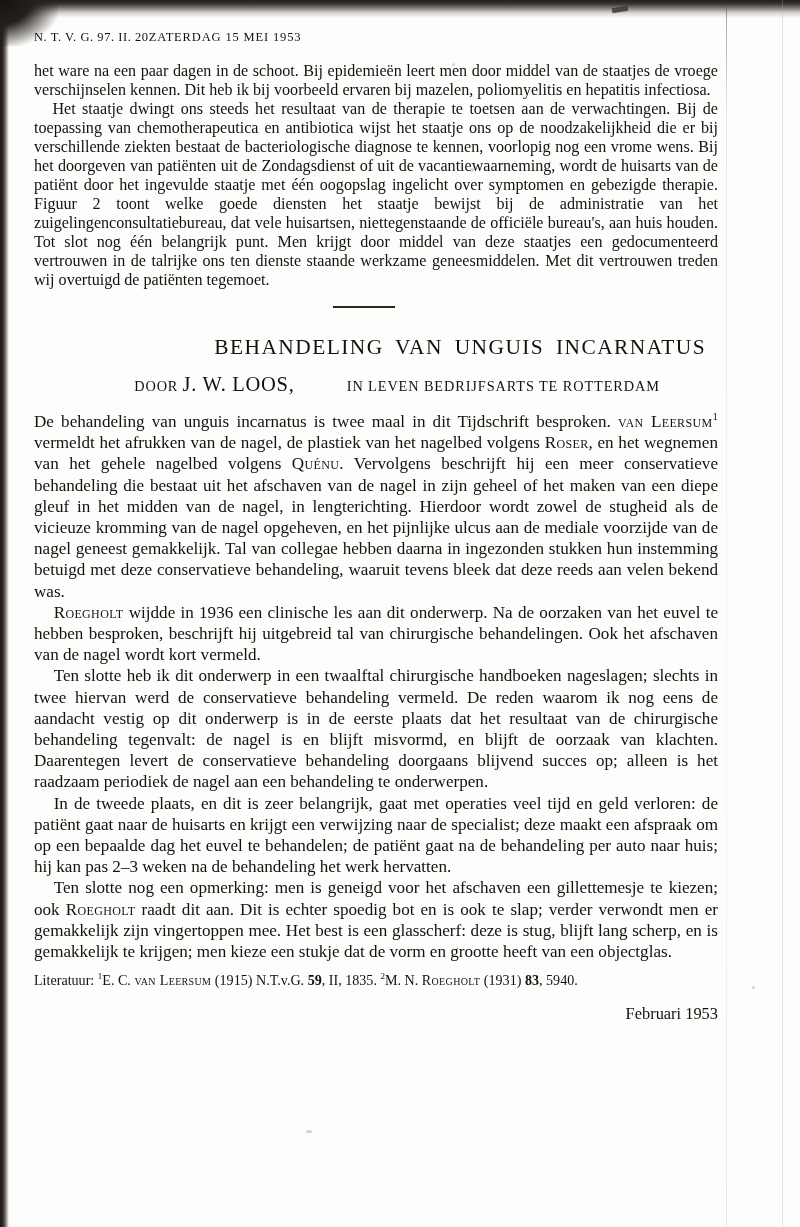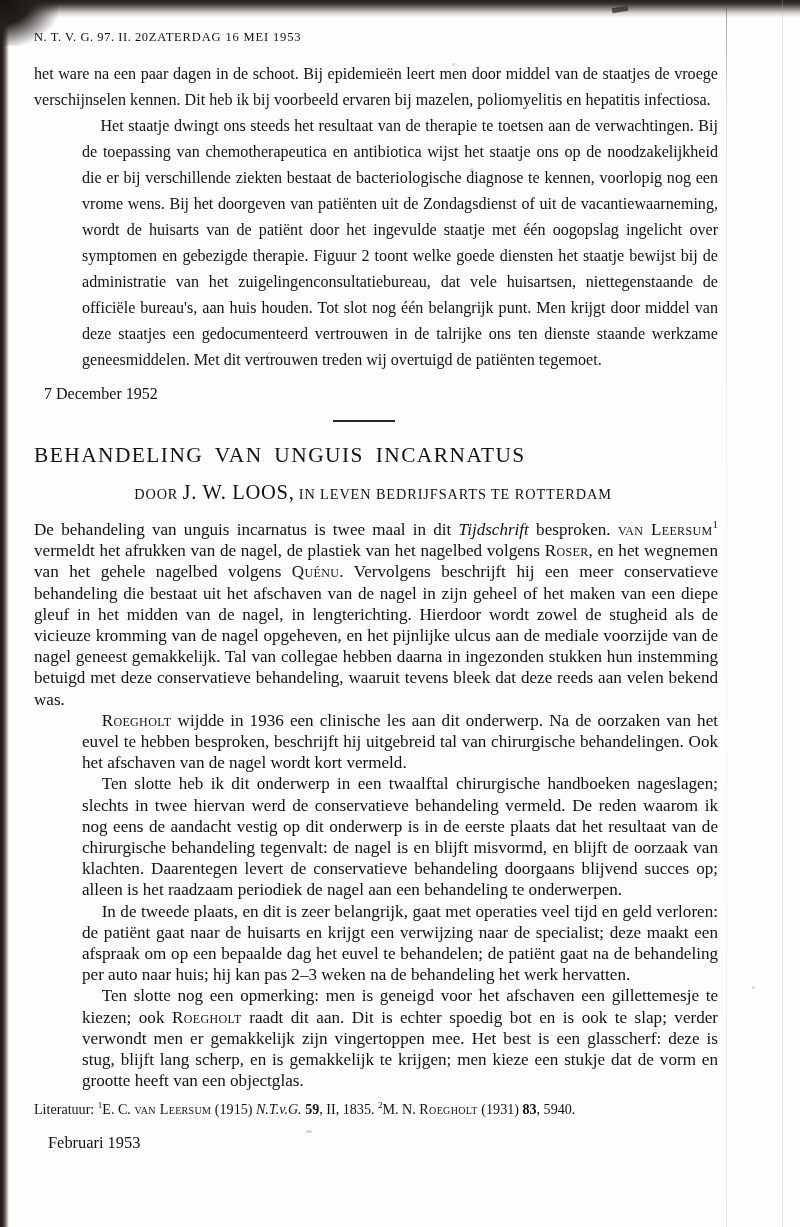--- a/index.html
+++ b/index.html
@@ -103,86 +103,87 @@
   .rh-right {
     font-variant: small-caps;
     white-space: nowrap;
     letter-spacing: .85px;
     font-size: 12.5px;
   }
 
   p.body {
     margin: 0;
     font-size: 16.1px;
-    line-height: 26px;
+    line-height: 19px;
     text-align: justify;
     text-justify: inter-word;
     hyphens: manual;
   }
   p.body + p.body { margin-top: 0; }
-  p.indent { text-indent: 1.15em; margin-left: 48px; }
+  p.indent { text-indent: 1.15em; }
 
   .sc { font-variant: small-caps; letter-spacing: .35px; }
-  .it { font-style: italic; }
+  .it { }
   sup { font-size: .64em; vertical-align: super; line-height: 0; }
 
   .datestamp {
     margin: 11px 0 0 10px;
     font-size: 16px;
     line-height: 19px;
   }
 
   .rule-wrap { text-align: center; margin-top: 8px; }
   .short-rule {
     display: inline-block;
     width: 62px;
     height: 2px;
     background: #2a2622;
     vertical-align: middle;
     margin-right: 24px;
   }
 
   h1.article-title {
-    margin: 14px 0 0 0;
+    margin: 20px 0 0 0;
     font-size: 21.4px;
     font-weight: normal;
-    text-align: left;
+    text-align: right;
     letter-spacing: 1.45px;
     word-spacing: 5px;
     padding-right: 12px;
   }
 
   .byline {
     margin: 13px 0 0 0;
     text-align: center;
     font-size: 15px;
     letter-spacing: .5px;
     padding-right: 6px;
   }
-  .byline .small { font-variant: small-caps; font-size: 14.3px; letter-spacing: .9px; }
+  .byline .small { font-variant: small-caps; font-size: 14.3px; letter-spacing: .9px; margin-left: 48px; }
   .byline .name { font-size: 20.5px; letter-spacing: .7px; margin-top: 26px; }
 
   .article-body { margin-top: 15px; }
   .article-body p.body {
     font-size: 17.1px;
     line-height: 21.2px;
   }
 
   .lit {
     margin: 9px 0 0 0;
     font-size: 14.1px;
     line-height: 19px;
     text-align: justify;
   }
   .lit .lbl { }
   .lit .bold { font-weight: bold; }
 
   .colophon {
     margin: 14px 0 0 14px;
     font-size: 16.4px;
+    text-align: right;
   }
 </style>
 </head>
 <body>
 
 <div class="page">
 
   <div class="scan-edge-left"></div>
   <div class="scan-edge-top"></div>
   <div class="scan-corner"></div>
@@ -192,27 +193,26 @@
   <div class="scan-smudge" style="left:452px;top:63px;width:3px;height:3px;"></div>
   <div class="scan-smudge" style="left:470px;top:168px;width:4px;height:4px;"></div>
   <div class="scan-smudge" style="left:267px;top:352px;width:5px;height:2px;"></div>
   <div class="scan-smudge" style="left:752px;top:986px;width:3px;height:3px;"></div>
   <div class="scan-smudge" style="left:306px;top:1130px;width:6px;height:3px;"></div>
 
   <div class="sheet">
 
     <div class="running-head">
       <span class="rh-left">N. T. V. G. 97. II. 20</span>
-      <span class="rh-right">ZATERDAG 16 MEI 1953</span>
+      <span class="rh-right">ZATERDAG 15 MEI 1953</span>
     </div>
 
     <div>
       <p class="body">het ware na een paar dagen in de schoot. Bij epidemieën leert men door middel van de staatjes de vroege verschijnselen kennen. Dit heb ik bij voorbeeld ervaren bij mazelen, poliomyelitis en hepatitis infectiosa.</p>
       <p class="body indent">Het staatje dwingt ons steeds het resultaat van de therapie te toetsen aan de verwachtingen. Bij de toepassing van chemotherapeutica en antibiotica wijst het staatje ons op de noodzakelijkheid die er bij verschillende ziekten bestaat de bacteriologische diagnose te kennen, voorlopig nog een vrome wens. Bij het doorgeven van patiënten uit de Zondagsdienst of uit de vacantiewaarneming, wordt de huisarts van de patiënt door het ingevulde staatje met één oogopslag ingelicht over symptomen en gebezigde therapie. Figuur 2 toont welke goede diensten het staatje bewijst bij de administratie van het zuigelingenconsultatiebureau, dat vele huisartsen, niettegenstaande de officiële bureau's, aan huis houden. Tot slot nog één belangrijk punt. Men krijgt door middel van deze staatjes een gedocumenteerd vertrouwen in de talrijke ons ten dienste staande werkzame geneesmiddelen. Met dit vertrouwen treden wij overtuigd de patiënten tegemoet.</p>
-      <p class="datestamp">7 December 1952</p>
     </div>
 
     <div class="rule-wrap">
       <span class="short-rule"></span>
     </div>
 
     <h1 class="article-title">BEHANDELING VAN UNGUIS INCARNATUS</h1>
 
     <p class="byline">
       <span class="small">DOOR</span> <span class="name">J. W. LOOS,</span> <span class="small">IN LEVEN BEDRIJFSARTS TE ROTTERDAM</span>

